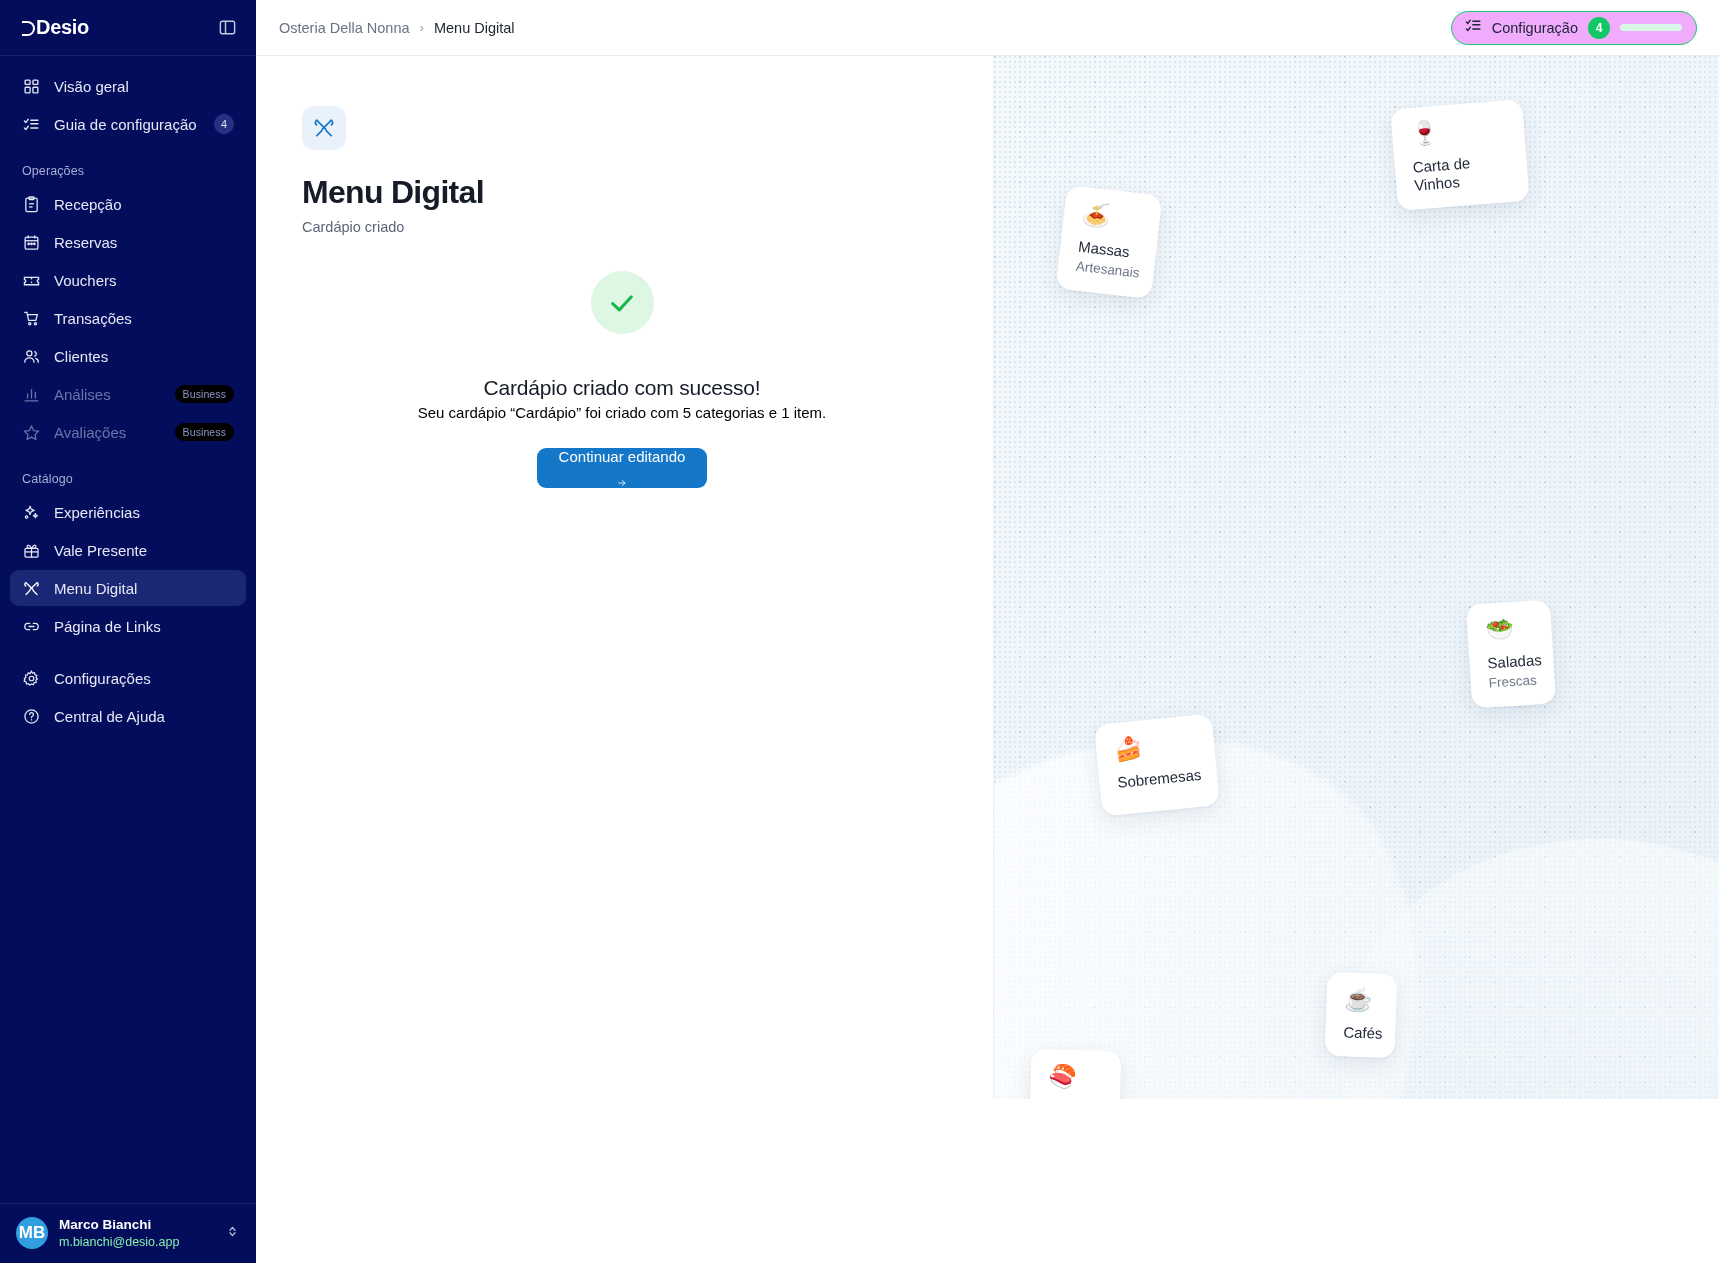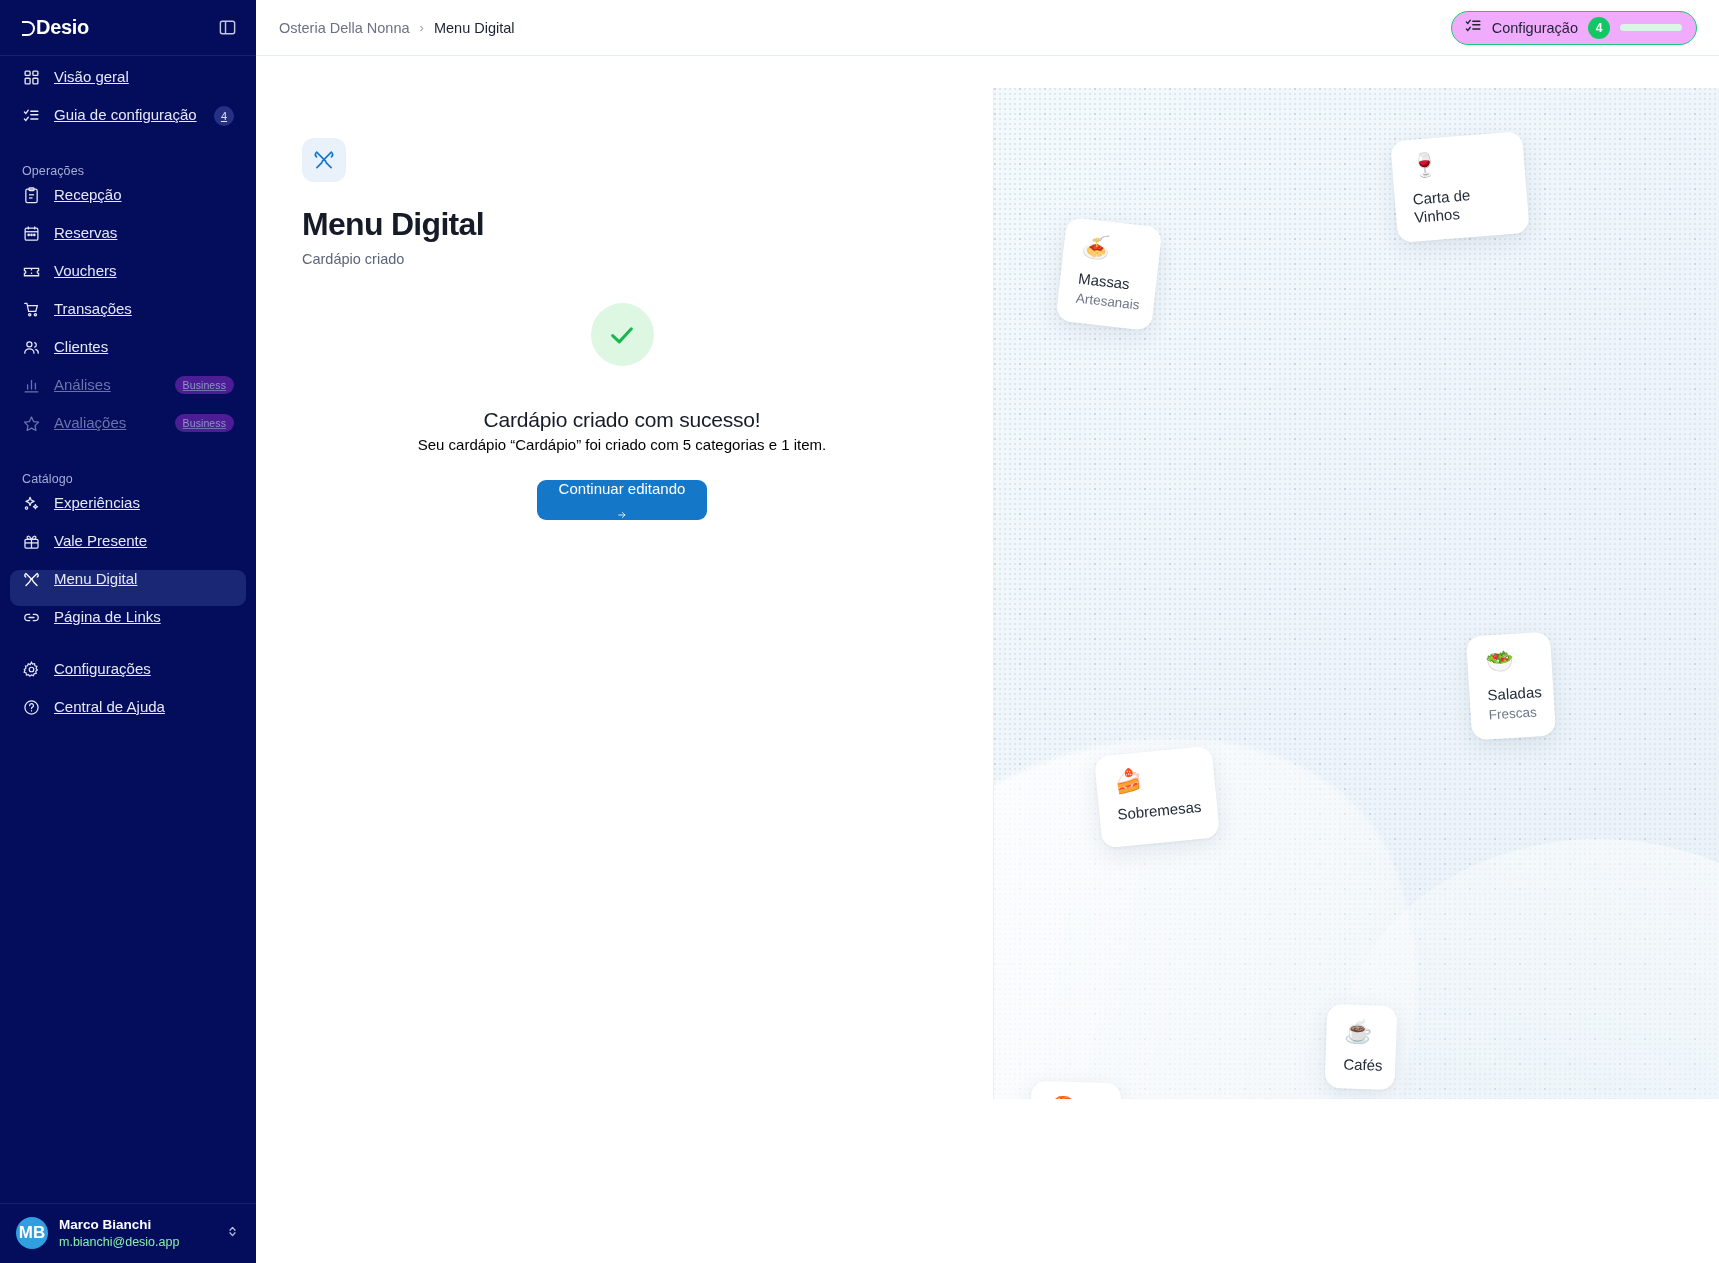--- a/index.html
+++ b/index.html
@@ -32,40 +32,39 @@
   .brand .d-mark {
     display: inline-block; width: 13px; height: 15px;
     border: 2.6px solid #fff; border-left: none;
     border-radius: 0 9px 9px 0; margin-right: 1px;
     position: relative; top: 1px;
   }
   .panel-toggle { cursor: pointer; opacity: .85; display:flex; }
 
   .sb-nav { padding: 12px 10px 0 10px; }
   .sb-item {
-    height: 36px; display: flex; align-items: flex-start;
+    height: 36px; display: flex; align-items: center;
     padding: 0 12px; border-radius: 9px;
     color: #e6e9f5; font-size: 15px;
     cursor: pointer; margin-bottom: 2px;
     position: relative;
-    text-decoration: underline;
   }
   .sb-item .ico { width: 18px; height: 18px; margin-right: 14px; display: flex; align-items: center; justify-content: center; flex: 0 0 18px; }
   .sb-item .ico svg { display:block; }
   .sb-item.active { background: #1a2775; }
   .sb-item.disabled { color: #6b74a8; cursor: default; }
   .sb-item.disabled svg { stroke: #6b74a8; }
   .sb-label { white-space: nowrap; }
   .sb-badge {
     margin-left: auto; background: #263184; color: #dfe3f3;
     font-size: 11px; min-width: 20px; height: 20px; border-radius: 10px;
     display: flex; align-items: center; justify-content: center; padding: 0 6px;
   }
   .sb-tag {
-    margin-left: auto; background: #4c1d95; color: #8d96c8;
+    margin-left: auto; background: #000000; color: #8d96c8;
     font-size: 10.5px; height: 18px; border-radius: 9px;
     display: flex; align-items: center; justify-content: center; padding: 0 8px;
     letter-spacing: .1px;
   }
   .sb-section {
     color: #a6aed4; font-size: 12.5px;
     padding: 20px 12px 8px 12px; letter-spacing: .1px;
   }
   .sb-spacer { height: 14px; }
 
@@ -80,21 +79,21 @@
     width: 32px; height: 32px; border-radius: 50%;
     background: #2f9fe0; color: #fff;
     display: flex; align-items: center; justify-content: center;
     font-size: 17px; font-weight: 600; flex: 0 0 32px;
   }
   .u-name { color: #ffffff; font-size: 13.5px; font-weight: 700; line-height: 1.25; }
   .u-mail { color: #86efac; font-size: 12.5px; line-height: 1.3; }
   .u-chev { margin-left: auto; color: #b7bedd; }
 
   
-  .main { flex: 1; display: flex; flex-direction: column; min-width: 0; gap: 32px; }
+  .main { flex: 1; display: flex; flex-direction: column; min-width: 0; }
   .topbar {
     height: 56px; border-bottom: 1px solid #e7ebf2;
     display: flex; align-items: center;
     padding: 0 22px 0 23px; background: #fff;
     flex: 0 0 56px;
   }
   .crumbs { display: flex; align-items: center; gap: 10px; font-size: 14.5px; }
   .crumb-root { color: #6a7283; cursor: pointer; }
   .crumb-sep { color: #9aa2b2; font-size: 13px; }
   .crumb-cur { color: #1d2433; }

